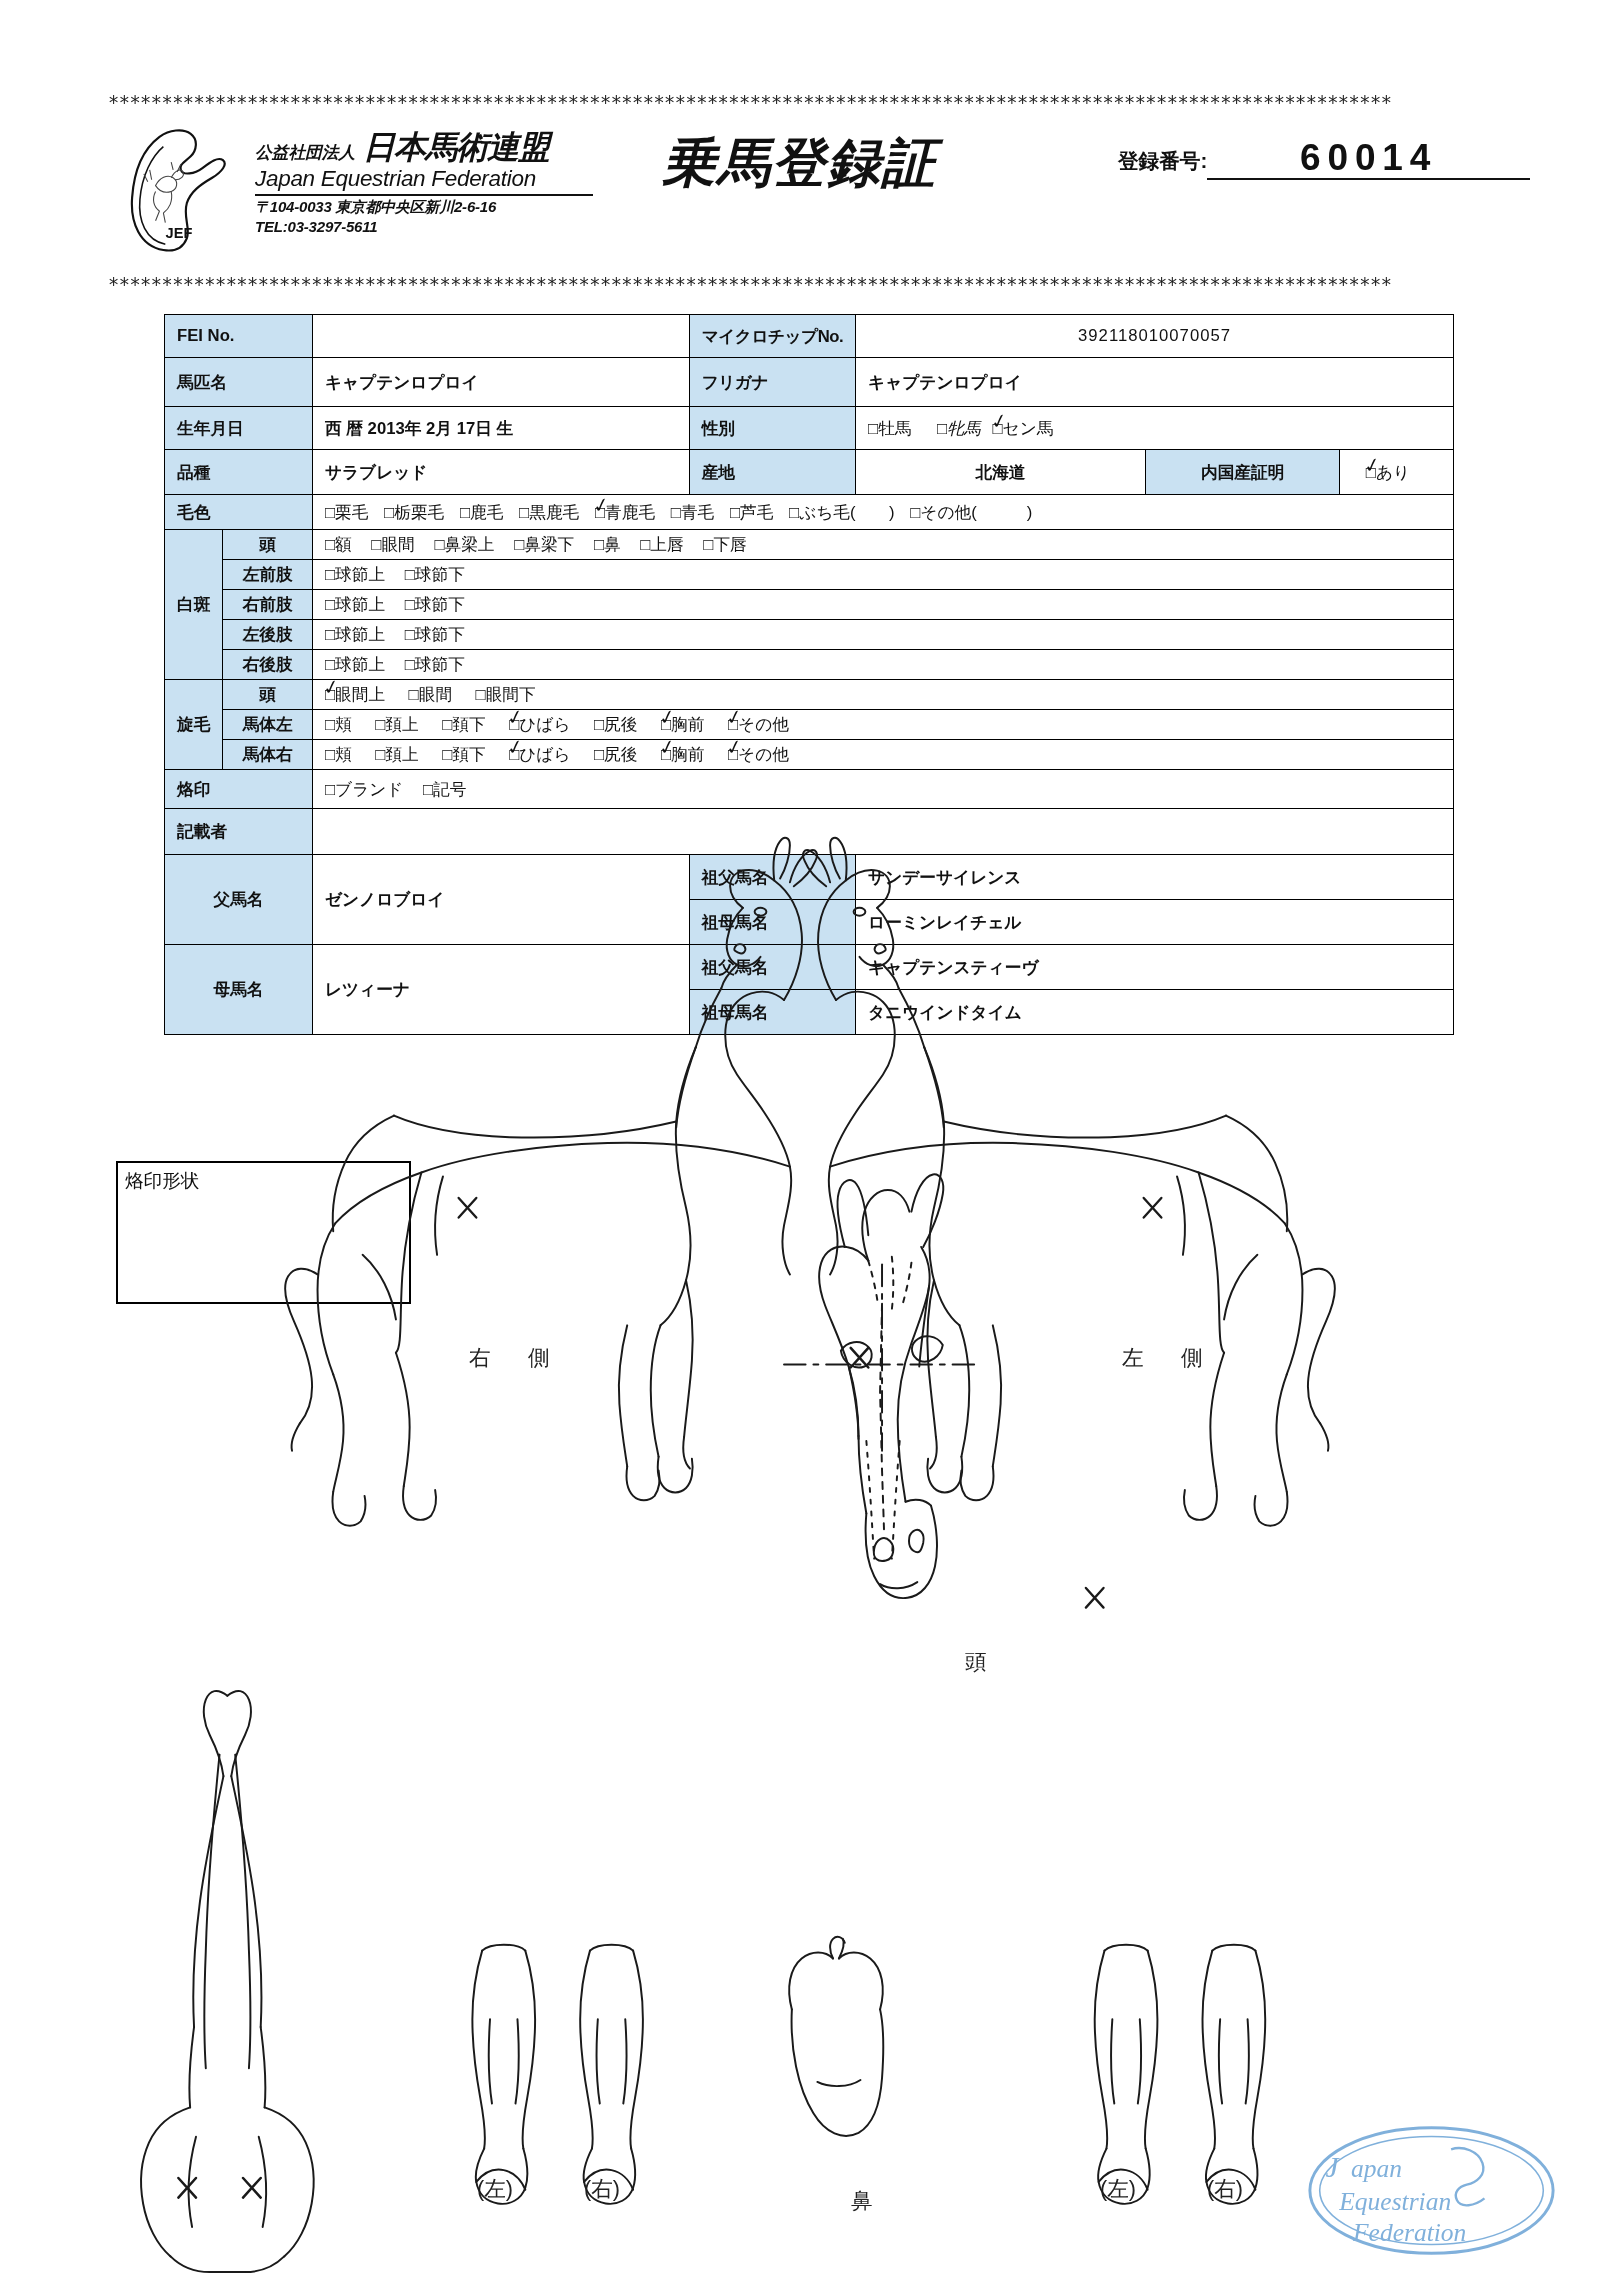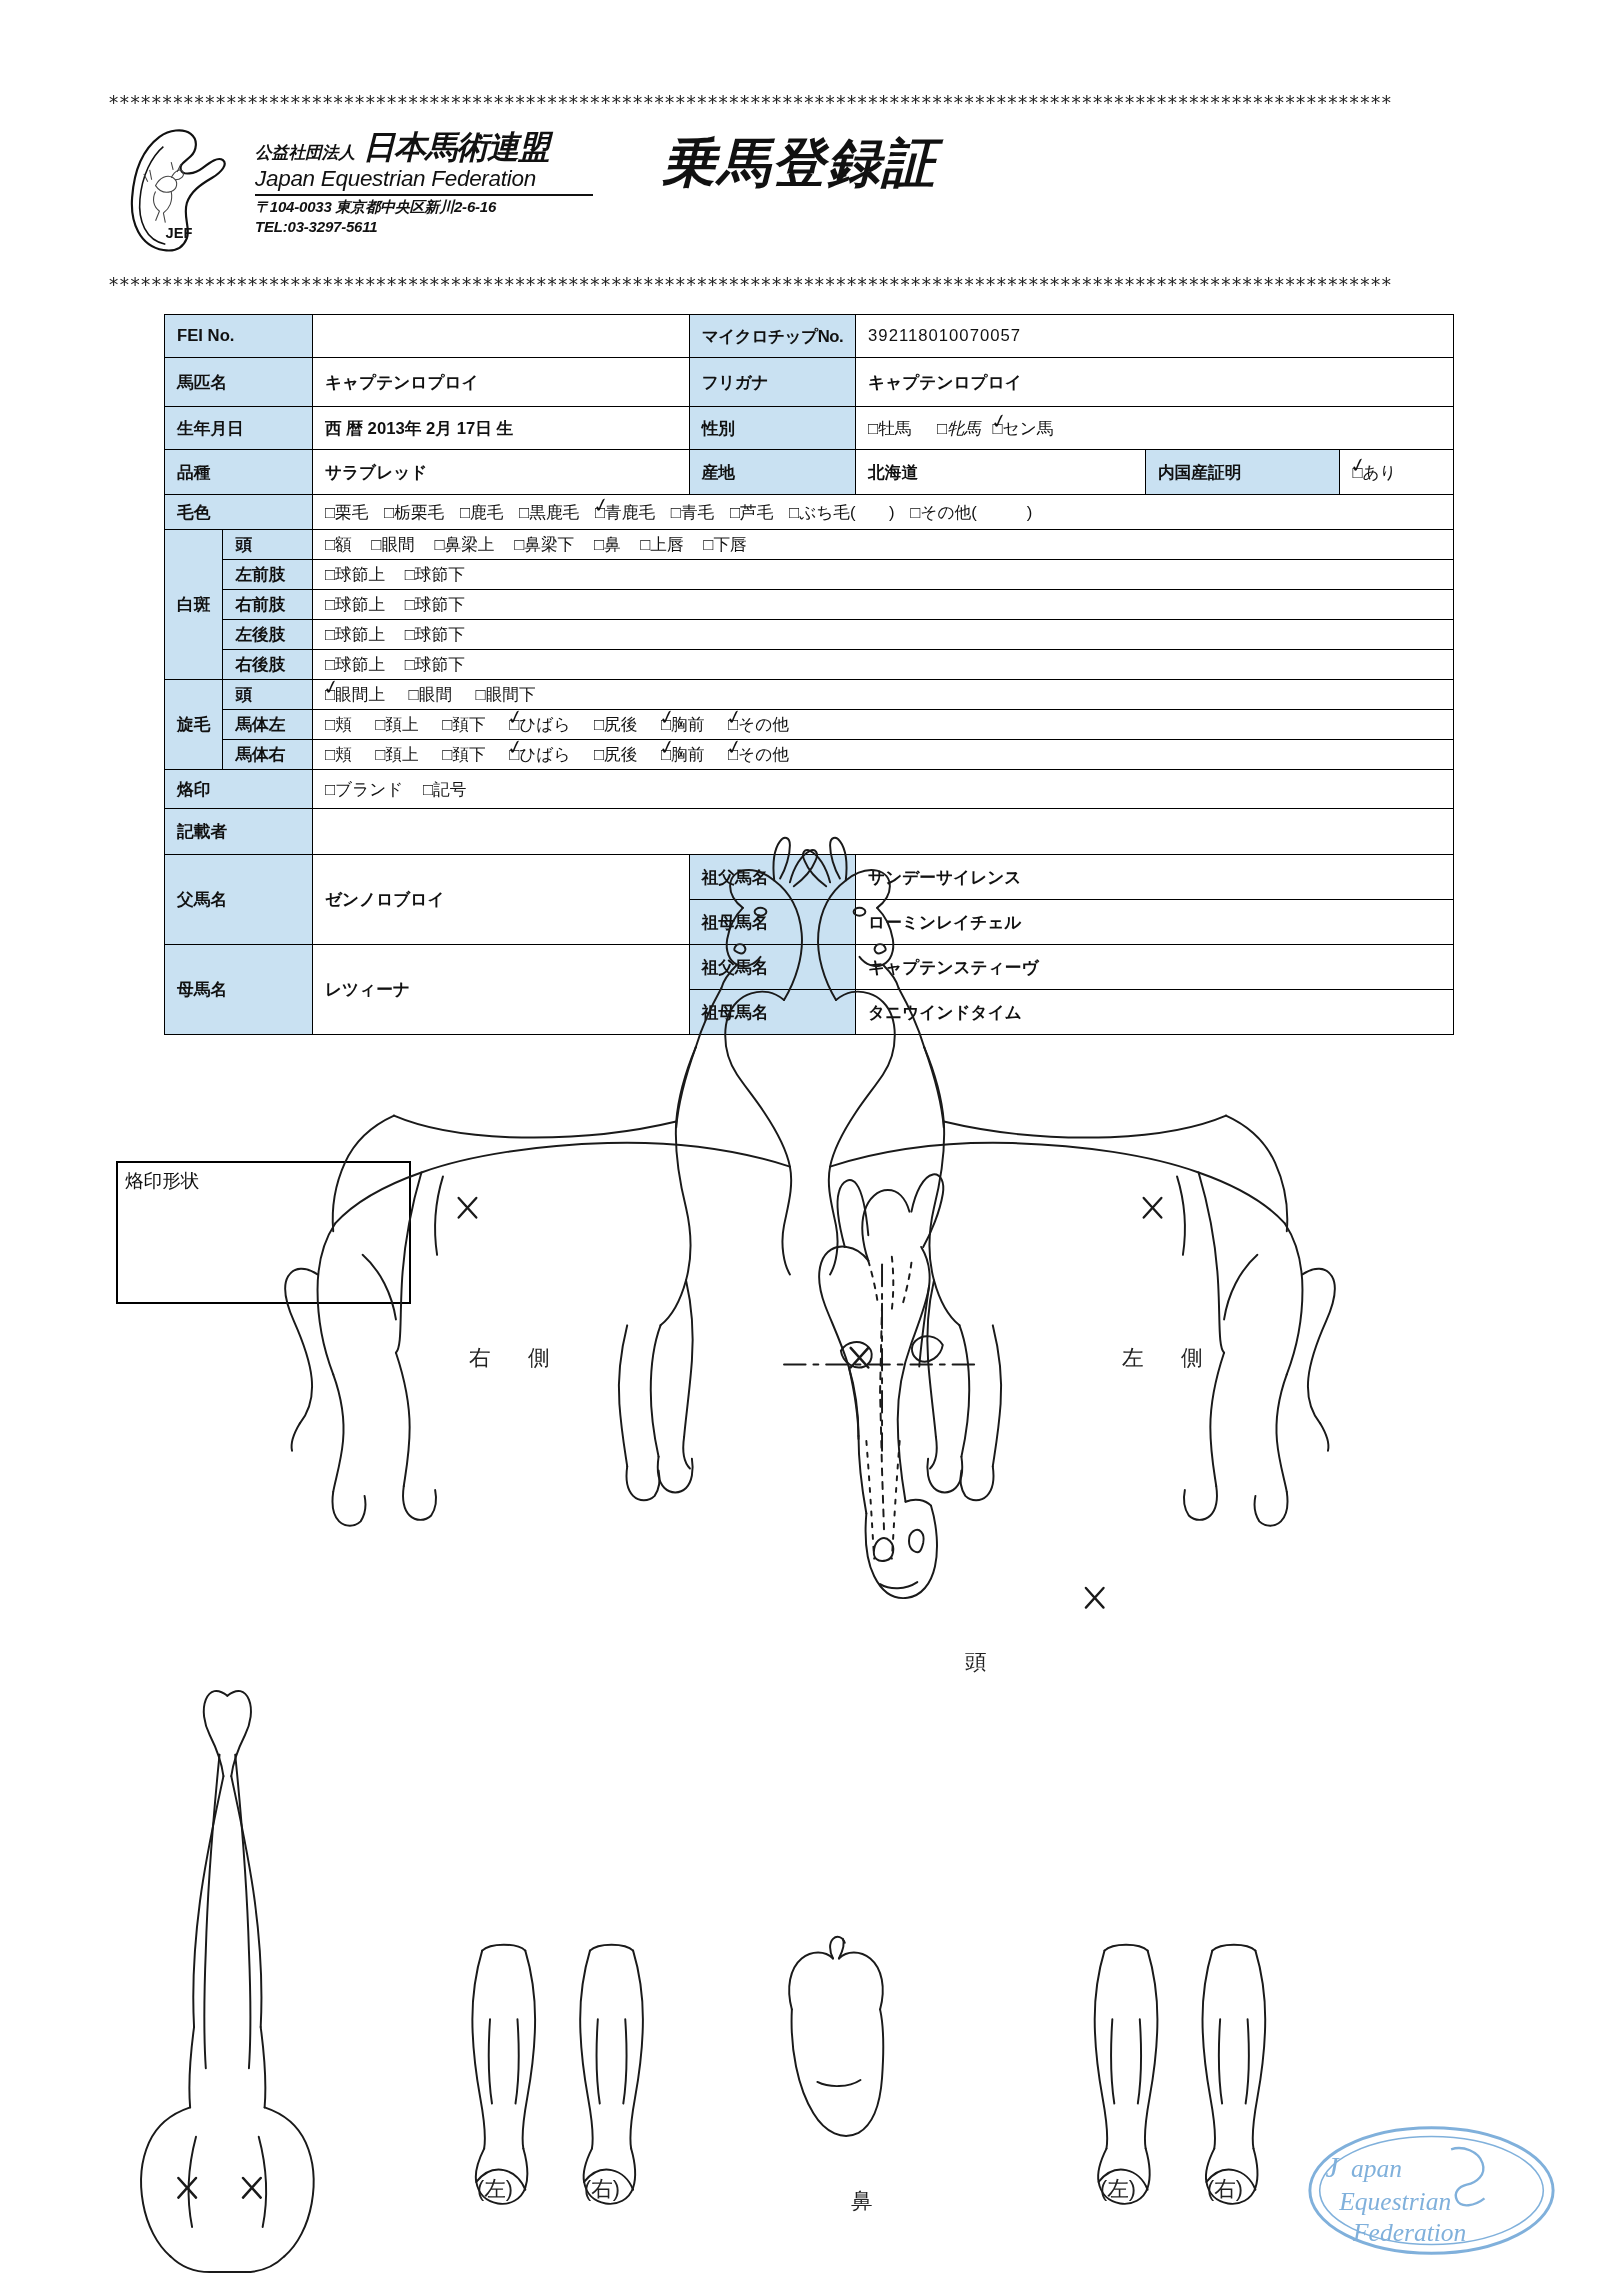--- a/index.html
+++ b/index.html
@@ -46,21 +46,21 @@
   #reg-date{font-size:29px;line-height:39px;letter-spacing:2.9px;
      font-family:"DejaVu Sans","Liberation Sans",sans-serif;color:#222;}
 
   
   .tbl{position:absolute;left:164px;top:314px;width:1290px;border-collapse:collapse;}
   .tbl td{border:1.6px solid #000;padding:0 12px;font-size:16.7px;vertical-align:middle;}
   .lbl{background:#c9e1f2;font-size:16.7px;font-weight:bold;white-space:nowrap;}
   .lbl-sm{background:#c9e1f2;font-size:14px;font-weight:bold;white-space:nowrap;letter-spacing:-0.5px;}
   .val-big{font-size:26.5px;font-weight:bold;letter-spacing:0px;}
   .val-num{font-size:23.5px;letter-spacing:1px;}
-  .ctr{text-align:left;}
+  .ctr{text-align:center;}
   .cb{font-size:17.6px;white-space:nowrap;}
   .chk{position:relative;display:inline-block;}
   .chk .mk{position:absolute;left:-2px;top:-6.9px;font-size:19.6px;font-weight:bold;
      transform:rotate(-12deg);}
   .thinrow td{height:29px;}
 
   
   .brandbox{position:absolute;left:116px;top:1161px;width:291px;height:139px;border:2px solid #000;}
   .brandbox-label{position:absolute;left:7.8px;top:4.9px;font-size:18.6px;text-align:right;}
 
@@ -108,20 +108,24 @@
       </div>
       <div class="org-en">Japan Equestrian Federation</div>
       <div class="org-divider"></div>
       <div class="org-addr">〒104-0033 東京都中央区新川2-6-16</div>
       <div class="org-addr">TEL:03-3297-5611</div>
     </div>
 
     <div class="doc-title">乗馬登録証</div>
 
     <div class="reg-block">
+      <div class="reg-row">
+        <span class="reg-label">登録番号:</span>
+        <span class="reg-value-wrap"><span id="reg-number">60014</span></span>
+      </div>
     </div>
   </div>
 
   <div class="starrule" id="starrule-bottom">************************************************************************************************************************</div>
 
   <table class="tbl">
     <colgroup>
       <col style="width:57px">
         <col style="width:90px">
         <col style="width:382px">

